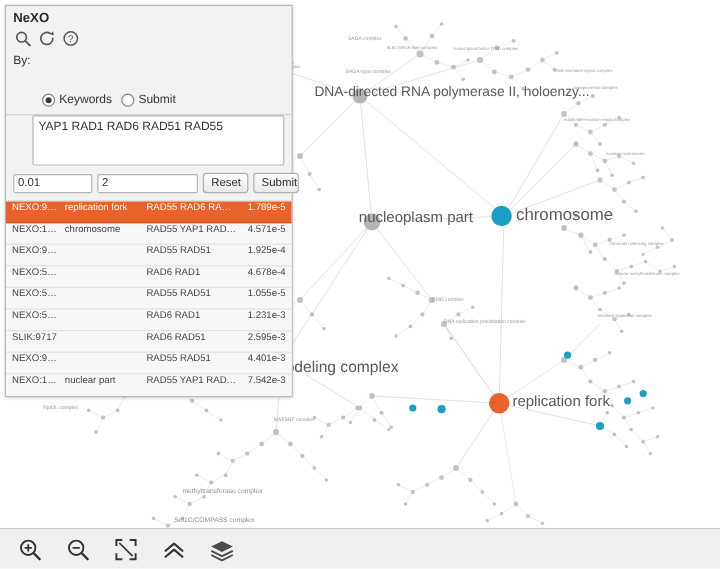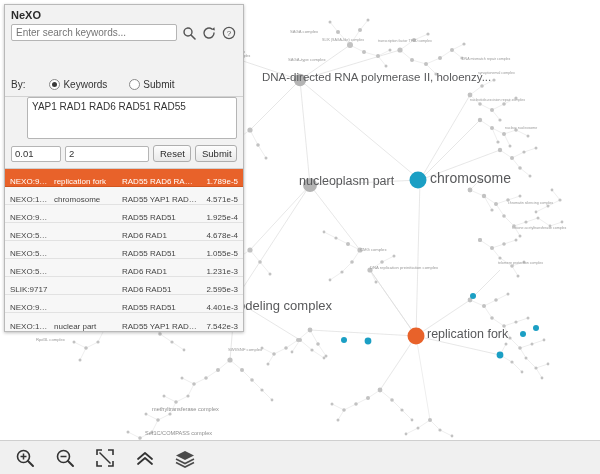--- a/index.html
+++ b/index.html
@@ -79,23 +79,23 @@
   }
   .icon-btn {
     width: 16px; height: 16px;
     display: flex; align-items: center; justify-content: center;
     cursor: pointer;
   }
   .icon-btn svg { display:block; }
 
   .radio-row {
     display: flex;
-    align-items: flex-end;
+    align-items: flex-start;
     padding: 0 6px 6px 6px;
-    gap: 22px;
+    gap: 8px;
     font-size: 10px;
     color: #333;
   }
   .radio-row .by-label { margin-right: 2px; }
   .radio-item { display:flex; align-items:center; gap: 3px; cursor: pointer; margin-top: 33px; }
   .radio {
     width: 9px; height: 9px; border-radius: 50%;
     border: 1px solid #8a8a8a;
     background: #fff;
     display:inline-block; position: relative;
@@ -140,21 +140,21 @@
     box-sizing: border-box;
     border: 1px solid #b5b5b5;
     background: #fff;
     border-radius: 2px;
     font-size: 9.5px;
     padding: 0 3px;
     color: #333;
     font-family: "Liberation Sans", sans-serif;
     outline: none;
   }
-  #pvalue-input { width: 50px; }
+  #pvalue-input { width: 66px; }
   #count-input { width: 84px; }
   .btn {
     height: 17px;
     min-width: 38px;
     padding: 0 6px;
     font-size: 9.5px;
     border: 1px solid #aeaeae;
     border-radius: 3px;
     background: linear-gradient(#fdfdfd, #e9e9e9);
     color: #2b2b2b;
@@ -165,21 +165,21 @@
 
   
   #results-table {
     border-top: 1px solid #cfcfcf;
     background: #f7f7f7;
     font-size: 8px;
     color: #444;
   }
   .tr {
     display: flex;
-    align-items: flex-end;
+    align-items: flex-start;
     height: 18px;
     border-bottom: 1px solid #e2e2e2;
     padding: 0 2px;
     box-sizing: border-box;
   }
   .tr.selected {
     background: #e8622a;
     color: #ffffff;
     border-bottom: 1px solid #d1551f;
   }
@@ -530,21 +530,20 @@
   <div class="big-label" style="left:155px; top:298px; font-size:13px;">chromatin remodeling complex</div>
   <div class="big-label" style="left:427px; top:327px; font-size:12.5px;">replication fork</div>
   <div class="big-label" style="left:125px; top:240px; font-size:11px; color:#a9a9a9;">nuclear chromatin</div>
 </div>
 
 <div id="nexo-panel">
 
   <div id="panel-title">NeXO</div>
 
   <div class="search-row">
-    <input id="search-input" type="text" placeholder="Enter search keywords..." style="">
     <div class="icon-btn">
       <svg width="14" height="14" viewBox="0 0 14 14">
         <circle cx="6" cy="6" r="4" fill="none" stroke="#555" stroke-width="1.4"></circle>
         <line x1="9" y1="9" x2="13" y2="13" stroke="#555" stroke-width="1.6" stroke-linecap="round"></line>
       </svg>
     </div>
     <div class="icon-btn">
       <svg width="14" height="14" viewBox="0 0 14 14">
         <path d="M12,7 A5,5 0 1,1 9.8,2.9" fill="none" stroke="#555" stroke-width="1.4" stroke-linecap="round"></path>
         <polygon points="12.4,1.2 12.8,4.6 9.5,3.4" fill="#555"></polygon>

